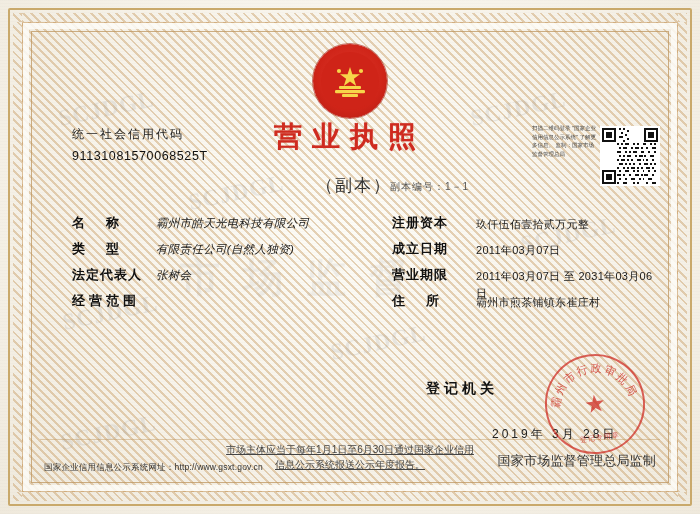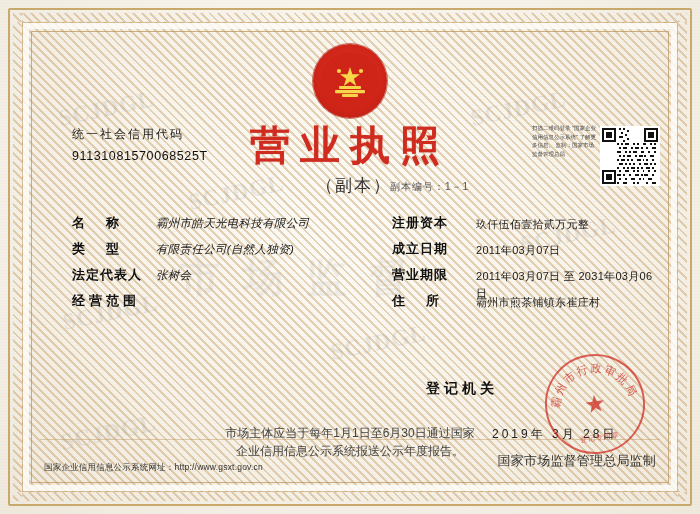--- a/index.html
+++ b/index.html
@@ -68,21 +68,21 @@
     width:74px;height:74px;border-radius:50%;
     background:radial-gradient(circle at 50% 45%, #e03b2f 0%, #cf2418 60%, #b01c12 100%);
     box-shadow:0 0 0 1px rgba(160,25,15,.6);
     display:flex;align-items:center;justify-content:center;
   }
   .emblem svg{display:block;}
   
   .title{
     position:absolute;left:0;right:0;top:84px;text-align:center;
     font-family:"Liberation Serif","DejaVu Serif",serif;
-    font-size:40px;font-weight:bold;color:#cf2b1f;letter-spacing:10px;
+    font-size:28px;font-weight:bold;color:#cf2b1f;letter-spacing:10px;
     text-shadow:0 0 1px rgba(200,40,30,.5);
   }
   .subtitle{
     position:absolute;left:8px;right:0;top:140px;text-align:center;
     font-family:"Liberation Serif","DejaVu Serif",serif;
     font-size:17px;color:#333;letter-spacing:2px;
   }
   .doc-no{
     position:absolute;left:50%;top:146px;margin-left:40px;
     font-size:10px;color:#555;letter-spacing:1px;
@@ -159,22 +159,22 @@
     position:absolute;left:0;right:0;bottom:9px;text-align:center;font-size:7px;letter-spacing:1px;
   }
   
   .footer{
     position:absolute;left:0;right:0;bottom:-2px;height:44px;
   }
   .foot-left{
     position:absolute;left:4px;bottom:6px;font-size:8.5px;color:#333;letter-spacing:.2px;
   }
   .foot-center{
-    position:absolute;left:50%;transform:translateX(-50%);bottom:20px;
-    text-align:center;font-size:12px;color:#444;line-height:1.5;width:250px;
+    position:absolute;left:50%;transform:translateX(-50%);bottom:8px;
+    text-align:center;font-size:10px;color:#444;line-height:1.5;width:250px;text-decoration:underline;
   }
   .foot-right{
     position:absolute;right:4px;bottom:10px;font-size:13px;color:#333;letter-spacing:.2px;
   }
   .sep-line{
     position:absolute;left:0;right:0;bottom:40px;height:1px;background:rgba(190,150,95,.45);
   }
 </style>
 </head>
 <body>

